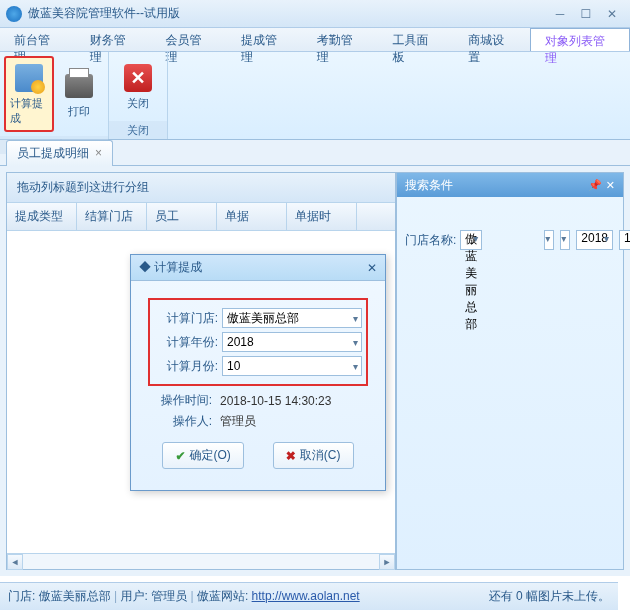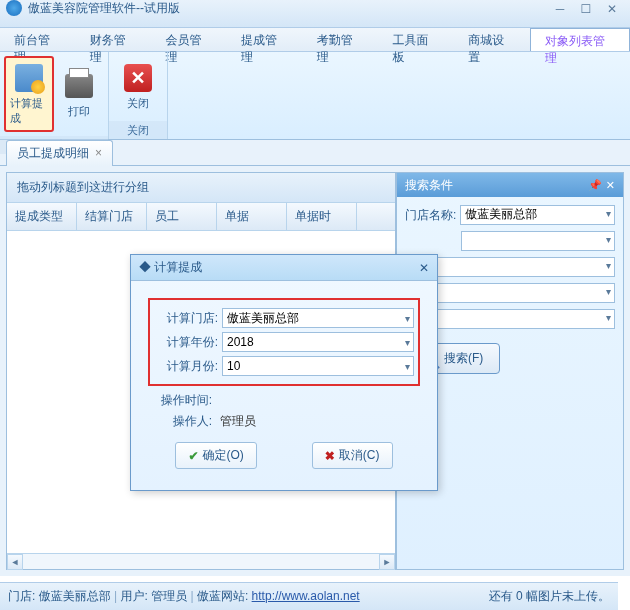--- a/index.html
+++ b/index.html
@@ -1,17 +1,17 @@
 <!DOCTYPE html>
 <html><head>
 <meta charset="utf-8">
 <style>
 *{box-sizing:border-box;margin:0;padding:0;font-family:"Microsoft YaHei",SimSun,sans-serif;font-size:12px}
 body{background:#fff;width:630px;height:610px;overflow:hidden;position:relative}
-.titlebar{height:28px;background:linear-gradient(#e8f2fb,#d4e6f7);display:flex;padding:0 6px;border-bottom:1px solid #b0cce8}
+.titlebar{height:28px;background:linear-gradient(#e8f2fb,#d4e6f7);display:flex;align-items:center;padding:0 6px;border-bottom:1px solid #b0cce8}
 .titlebar .logo{width:16px;height:16px;background:radial-gradient(circle,#4fa8e8,#1a6fc0);border-radius:50%;margin-right:6px}
 .titlebar .title{color:#2a5a8a;flex:1}
 .titlebar .wbtn{width:24px;height:18px;margin-left:2px;display:flex;align-items:center;justify-content:center;color:#5a7a9a;cursor:pointer}
 .menubar{height:24px;background:linear-gradient(#f0f6fc,#e2edf8);display:flex;border-bottom:1px solid #b0cce8}
 .menubar .mi{padding:4px 14px;color:#2a5a8a;cursor:pointer;border-right:1px solid transparent}
 .menubar .mi.active{background:#fff;border:1px solid #8fb3d9;border-bottom:none;color:#8b5cf6}
 .ribbon{height:88px;background:linear-gradient(#eaf6ff,#d9eeff);border-bottom:1px solid #9dbfde;display:flex}
 .rgroup{border-right:1px solid #b8d4ec;display:flex;flex-direction:column}
 .rgroup .btns{flex:1;display:flex;padding:4px}
 .rgroup .glabel{height:18px;text-align:center;color:#3a6a9a;background:rgba(200,220,240,.4);font-size:11px;line-height:18px}
@@ -28,27 +28,27 @@
 .colhdrs{display:flex;background:linear-gradient(#f4f9fe,#dce9f6);border-bottom:1px solid #b8d4ec}
 .colhdrs .ch{padding:5px 8px;border-right:1px solid #b8d4ec;color:#2a5a8a;min-width:70px}
 .gridbody{flex:1;background:#fff}
 .gridscroll{height:16px;background:#e8f2fb;border-top:1px solid #b8d4ec;display:flex}
 .gridscroll .sbtn{width:16px;height:16px;background:linear-gradient(#f4f9fe,#dce9f6);border:1px solid #b8d4ec;display:flex;align-items:center;justify-content:center;color:#5a7a9a;font-size:9px}
 .gridscroll .track{flex:1;background:#f0f6fc}
 .searchpane{width:228px;background:linear-gradient(#eaf6ff,#dff0ff);border:1px solid #9dbfde;display:flex;flex-direction:column}
 .searchpane .sphdr{height:24px;background:linear-gradient(#7fb8e8,#5a9cd8);color:#fff;display:flex;align-items:center;padding:0 8px;justify-content:space-between}
 .searchpane .sphdr .btns{display:flex;gap:4px}
 .searchpane .sphdr .hb{color:#fff;cursor:pointer;font-size:11px}
-.spbody{padding:8px;display:flex;flex-direction:column;gap:6px}
+.spbody{padding:8px;display:flex;flex-direction:row;gap:6px}
 .srow{display:flex;align-items:center;gap:4px}
 .srow .slbl{color:#2a5a8a;white-space:nowrap}
 .srow .sinp{flex:1;height:20px;border:1px solid #9dbfde;background:#fff;padding:0 4px;position:relative}
 .srow .sinp::after{content:"▾";position:absolute;right:3px;top:2px;color:#5a7a9a;font-size:10px}
 .searchbtn{margin-top:8px;padding:6px 16px;background:linear-gradient(#f4f9fe,#dce9f6);border:1px solid #6a9acb;border-radius:4px;display:inline-flex;align-items:center;gap:6px;cursor:pointer;color:#2a5a8a;align-self:flex-start}
-.dialog{position:absolute;left:130px;top:254px;width:308px;background:linear-gradient(#f0f8ff,#e4f2ff);border:1px solid #6a9acb;box-shadow:2px 2px 8px rgba(0,0,0,.2)}
+.dialog{position:absolute;left:130px;top:254px;width:256px;background:linear-gradient(#f0f8ff,#e4f2ff);border:1px solid #6a9acb;box-shadow:2px 2px 8px rgba(0,0,0,.2)}
 .dialog .dhdr{height:26px;background:linear-gradient(#cfe7fb,#b8dcf6);display:flex;align-items:center;padding:0 8px;color:#2a5a8a;justify-content:space-between;border-bottom:1px solid #9dbfde}
 .dialog .dbody{padding:17px}
 .dialog .redbox{border:2px solid #e03030;padding:4px;margin-bottom:6px}
 .drow{display:flex;align-items:center;margin:4px 0;gap:4px}
 .drow .dlbl{width:64px;color:#2a5a8a;text-align:right}
 .drow .dinp{flex:1;height:20px;border:1px solid #9dbfde;background:#fff;padding:0 4px;position:relative;display:flex;align-items:center}
 .drow .dinp.combo::after{content:"▾";position:absolute;right:3px;color:#5a7a9a;font-size:10px}
 .drow .dval{flex:1;color:#333;padding:0 4px}
 .dbtns{display:flex;justify-content:space-around;padding:8px 0 4px}
 .dbtn{padding:4px 12px;background:linear-gradient(#fff,#e8f2fb);border:1px solid #9dbfde;border-radius:3px;cursor:pointer;display:flex;align-items:center;gap:4px;color:#2a5a8a}
@@ -197,20 +197,21 @@
       </div>
       <div class="drow">
         <span class="dlbl">计算月份:</span>
         <div class="dinp combo">
             <span>10</span>
           </div>
       </div>
     </div>
     <div class="drow">
       <span class="dlbl">操作时间:</span>
+      <span class="dval">2018-10-15 14:30:23</span>
     </div>
     <div class="drow">
       <span class="dlbl">操作人:</span>
       <span class="dval">管理员</span>
     </div>
     <div class="dbtns">
       <div class="dbtn">
         <span class="chk">✔</span>
         <span>确定(O)</span>
       </div>

